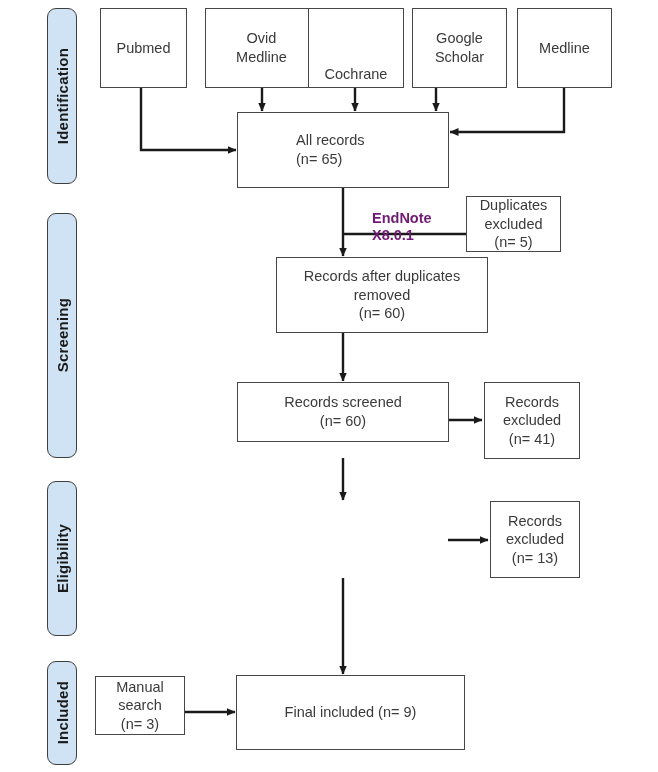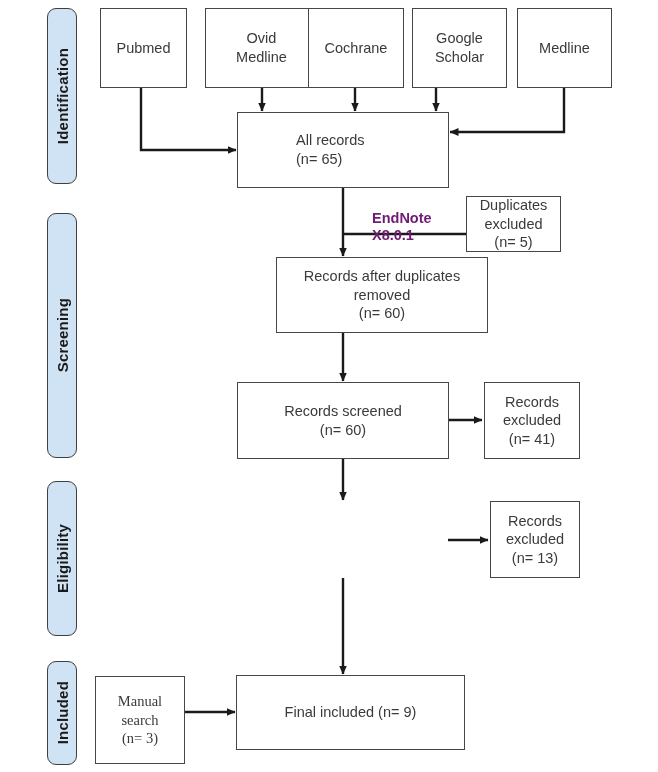--- a/index.html
+++ b/index.html
@@ -131,21 +131,21 @@
     <span class="pill-label">Included</span>
   </div>
 
   <div class="node" style="left:100px; top:8px; width:87px; height:80px;">
     <span class="node-text">Pubmed</span>
   </div>
   <div class="node" style="left:205px; top:8px; width:113px; height:80px;">
     <span class="node-text">Ovid
 Medline</span>
   </div>
-  <div class="node" style="left:308px; top:8px; width:96px; height:80px;">
+  <div class="node" style="left:308px; top:8px; width:96px; height:80px;align-items:flex-end;">
     <span class="node-text">Cochrane</span>
   </div>
   <div class="node" style="left:412px; top:8px; width:95px; height:80px;">
     <span class="node-text">Google
 Scholar</span>
   </div>
   <div class="node" style="left:517px; top:8px; width:95px; height:80px;">
     <span class="node-text">Medline</span>
   </div>
 
@@ -164,39 +164,39 @@
 excluded
 (n= 5)</span>
   </div>
 
   <div class="node" style="left:237px; top:257px; width:212px; height:76px;margin-left:39px;">
     <span class="node-text">Records after duplicates
 removed
 (n= 60)</span>
   </div>
 
-  <div class="node" style="left:237px; top:382px; width:212px; height:77px;">
+  <div class="node" style="left:237px; top:382px; width:212px; height:60px;">
     <span class="node-text">Records screened
 (n= 60)</span>
   </div>
 
   <div class="node" style="left:484px; top:382px; width:96px; height:77px;">
     <span class="node-text">Records
 excluded
 (n= 41)</span>
   </div>
 
 
   <div class="node" style="left:490px; top:501px; width:90px; height:77px;">
     <span class="node-text">Records
 excluded
 (n= 13)</span>
   </div>
 
-  <div class="node" style="left:95px; top:676px; width:90px; height:88px;font-family:Liberation Serif, serif;">
+  <div class="node" style="left:95px; top:676px; width:90px; height:59px;">
     <span class="node-text">Manual
 search
 (n= 3)</span>
   </div>
 
   <div class="node" style="left:236px; top:675px; width:229px; height:75px;">
     <span class="node-text">Final included (n= 9)</span>
   </div>
 
 </div>

